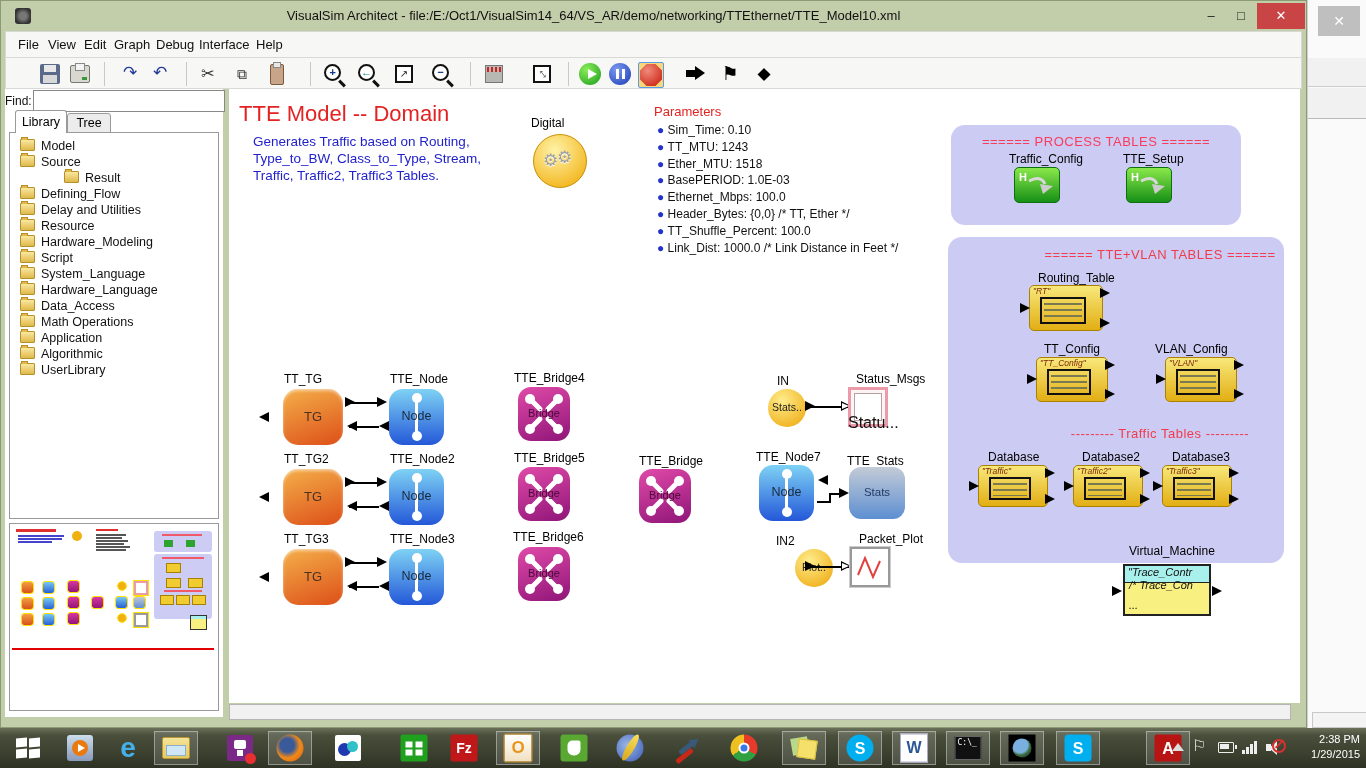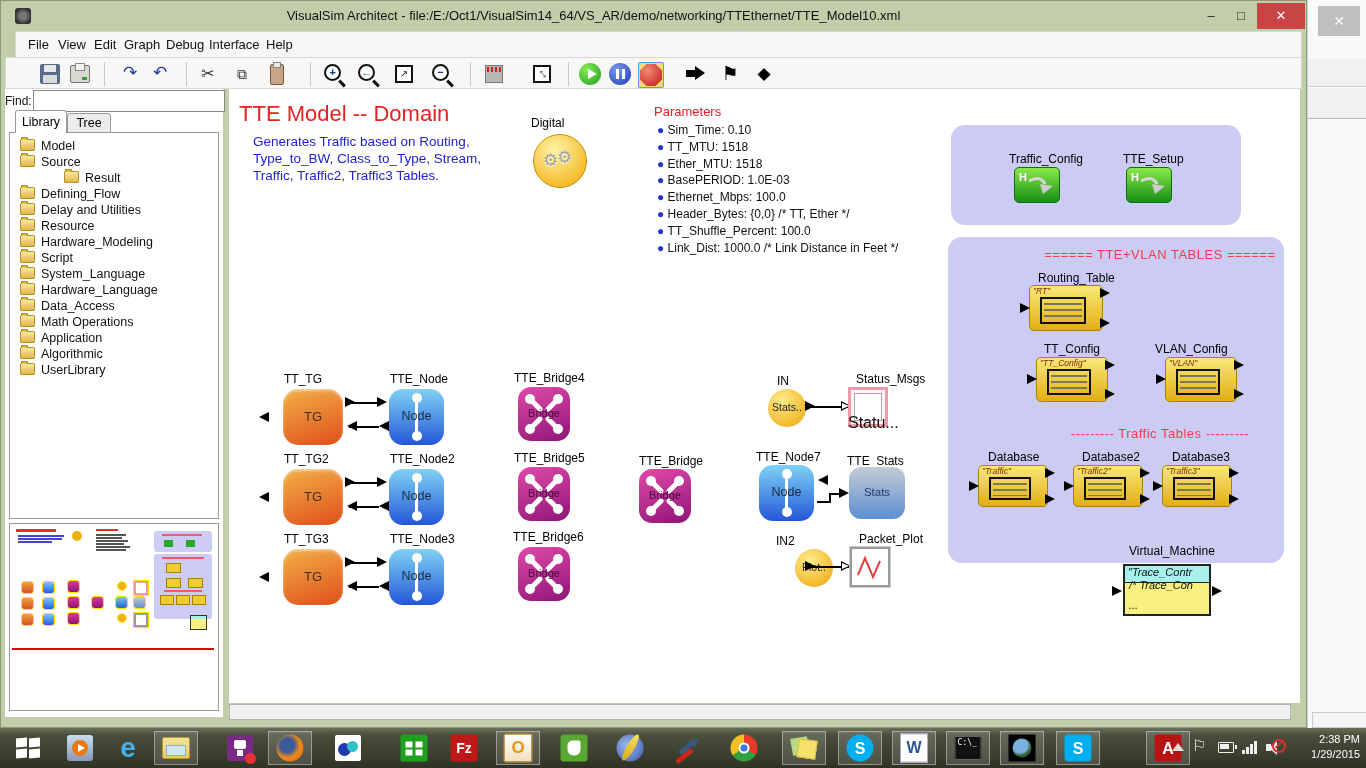--- a/index.html
+++ b/index.html
@@ -6,21 +6,21 @@
   #screen{position:relative;width:1366px;height:768px;overflow:hidden;
     font-family:"Liberation Sans","DejaVu Sans",sans-serif;background:#fff;}
   .abs{position:absolute;}
   
   #bgwin{position:absolute;left:1307px;top:0;width:59px;height:728px;background:#fafafa;border-left:1px solid #d0d0d0;}
   #vswin{position:absolute;left:0;top:0;width:1307px;height:728px;background:#c2cdaa;border:1px solid #8a9a72;box-sizing:border-box;}
   #titlebar{position:absolute;left:0;top:0;width:100%;height:30px;}
   #title-text{position:absolute;left:0;right:120px;top:7px;text-align:center;font-size:13px;color:#111;white-space:nowrap;}
   .winbtn{position:absolute;top:5px;height:22px;text-align:center;font-size:13px;color:#222;line-height:20px;cursor:default;}
   #btn-close{background:#c94545;color:#fff;font-weight:bold;}
-  #menubar{position:absolute;left:4px;top:30px;right:4px;height:34px;background:#f7f7f5;border:1px solid #d8d8d4;box-sizing:border-box;margin-left:10px;}
+  #menubar{position:absolute;left:4px;top:30px;right:4px;height:34px;background:#f7f7f5;border:1px solid #d8d8d4;box-sizing:border-box;}
   .menu-item{position:absolute;top:5px;font-size:13px;color:#111;}
   #toolbar{position:absolute;left:4px;top:56px;right:4px;height:32px;background:#f7f7f5;border:1px solid #d8d8d4;box-sizing:border-box;}
   .tb{position:absolute;top:4px;width:24px;height:24px;}
   .tbsep{position:absolute;top:4px;width:1px;height:24px;background:#c8c8c4;}
   
   .floppy{position:absolute;inset:2px;background:#5a6a8a;border-radius:2px;}
   .floppy:before{content:"";position:absolute;left:4px;top:1px;right:4px;height:7px;background:#e8e8e8;}
   .floppy:after{content:"";position:absolute;left:3px;bottom:1px;right:3px;height:8px;background:#d8d8d8;}
   .printer{position:absolute;inset:3px 2px;background:#d8d8d0;border:1px solid #777;border-radius:2px;}
   .printer:before{content:"";position:absolute;left:4px;top:-3px;right:4px;height:6px;background:#f4f4f4;border:1px solid #888;}
@@ -289,30 +289,31 @@
 
       <div class="lbl" style="left:302px;top:27px;">Digital</div>
       <div class="digital" style="left:304px;top:45px;">
         <span class="gear" style="left:9px;top:15px;">⚙</span>
         <span class="gear" style="left:23px;top:12px;">⚙</span>
       </div>
 
       <div class="redhead" style="left:425px;top:15px;font-size:13px;">Parameters</div>
       <div class="abs" style="left:428px;top:33px;font-size:12px;color:#111;line-height:16.8px;">
         <div><span style="color:#2233cc;">●</span>&nbsp;<span>Sim_Time: 0.10</span></div>
-        <div><span style="color:#2233cc;">●</span>&nbsp;<span>TT_MTU: 1518</span></div>
+        <div><span style="color:#2233cc;">●</span>&nbsp;<span>TT_MTU: 1243</span></div>
         <div><span style="color:#2233cc;">●</span>&nbsp;<span>Ether_MTU: 1518</span></div>
         <div><span style="color:#2233cc;">●</span>&nbsp;<span>BasePERIOD: 1.0E-03</span></div>
         <div><span style="color:#2233cc;">●</span>&nbsp;<span>Ethernet_Mbps: 100.0</span></div>
         <div><span style="color:#2233cc;">●</span>&nbsp;<span>Header_Bytes: {0,0}  /* TT, Ether */</span></div>
         <div><span style="color:#2233cc;">●</span>&nbsp;<span>TT_Shuffle_Percent: 100.0</span></div>
         <div><span style="color:#2233cc;">●</span>&nbsp;<span>Link_Dist: 1000.0  /* Link Distance in Feet */</span></div>
       </div>
 
       <div class="lavpanel" style="left:722px;top:36px;width:290px;height:100px;">
+        <div class="pnl-title" style="top:9px;color:#fb3b5c;">====== PROCESS TABLES ======</div>
         <div class="lbl" style="left:58px;top:27px;">Traffic_Config</div>
         <div class="greenblk" style="left:63px;top:42px;">
           <span class="gh">H</span>
           <svg width="28" height="20" viewBox="0 0 28 20" style="position:absolute;left:12px;top:7px;">
               <path d="M2,6 Q14,0 18,9" fill="none" stroke="#d8d8d8" stroke-width="3"></path>
               <path d="M13,9 L26,11 L16,19 Z" fill="#cccccc"></path>
             </svg>
         </div>
         <div class="lbl" style="left:172px;top:27px;">TTE_Setup</div>
         <div class="greenblk" style="left:175px;top:42px;">

